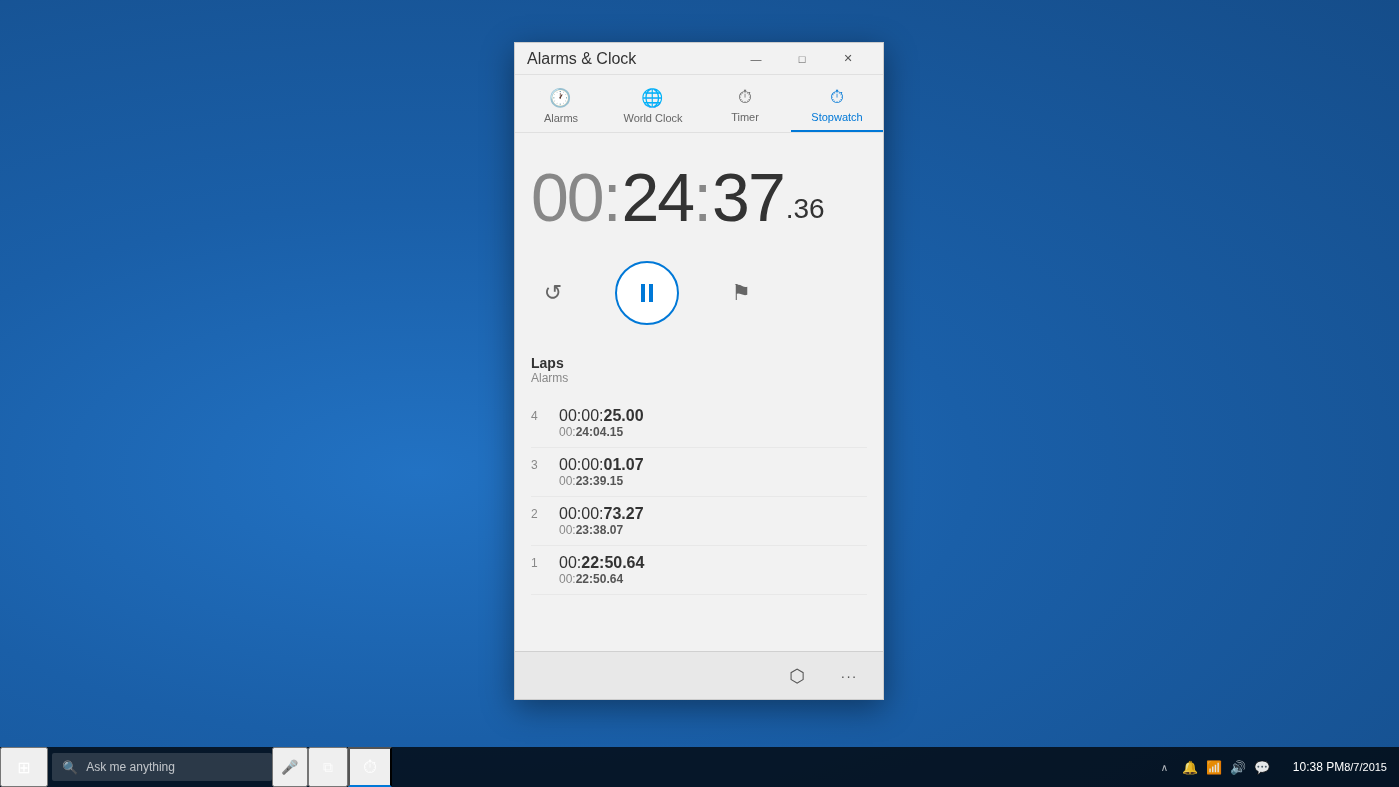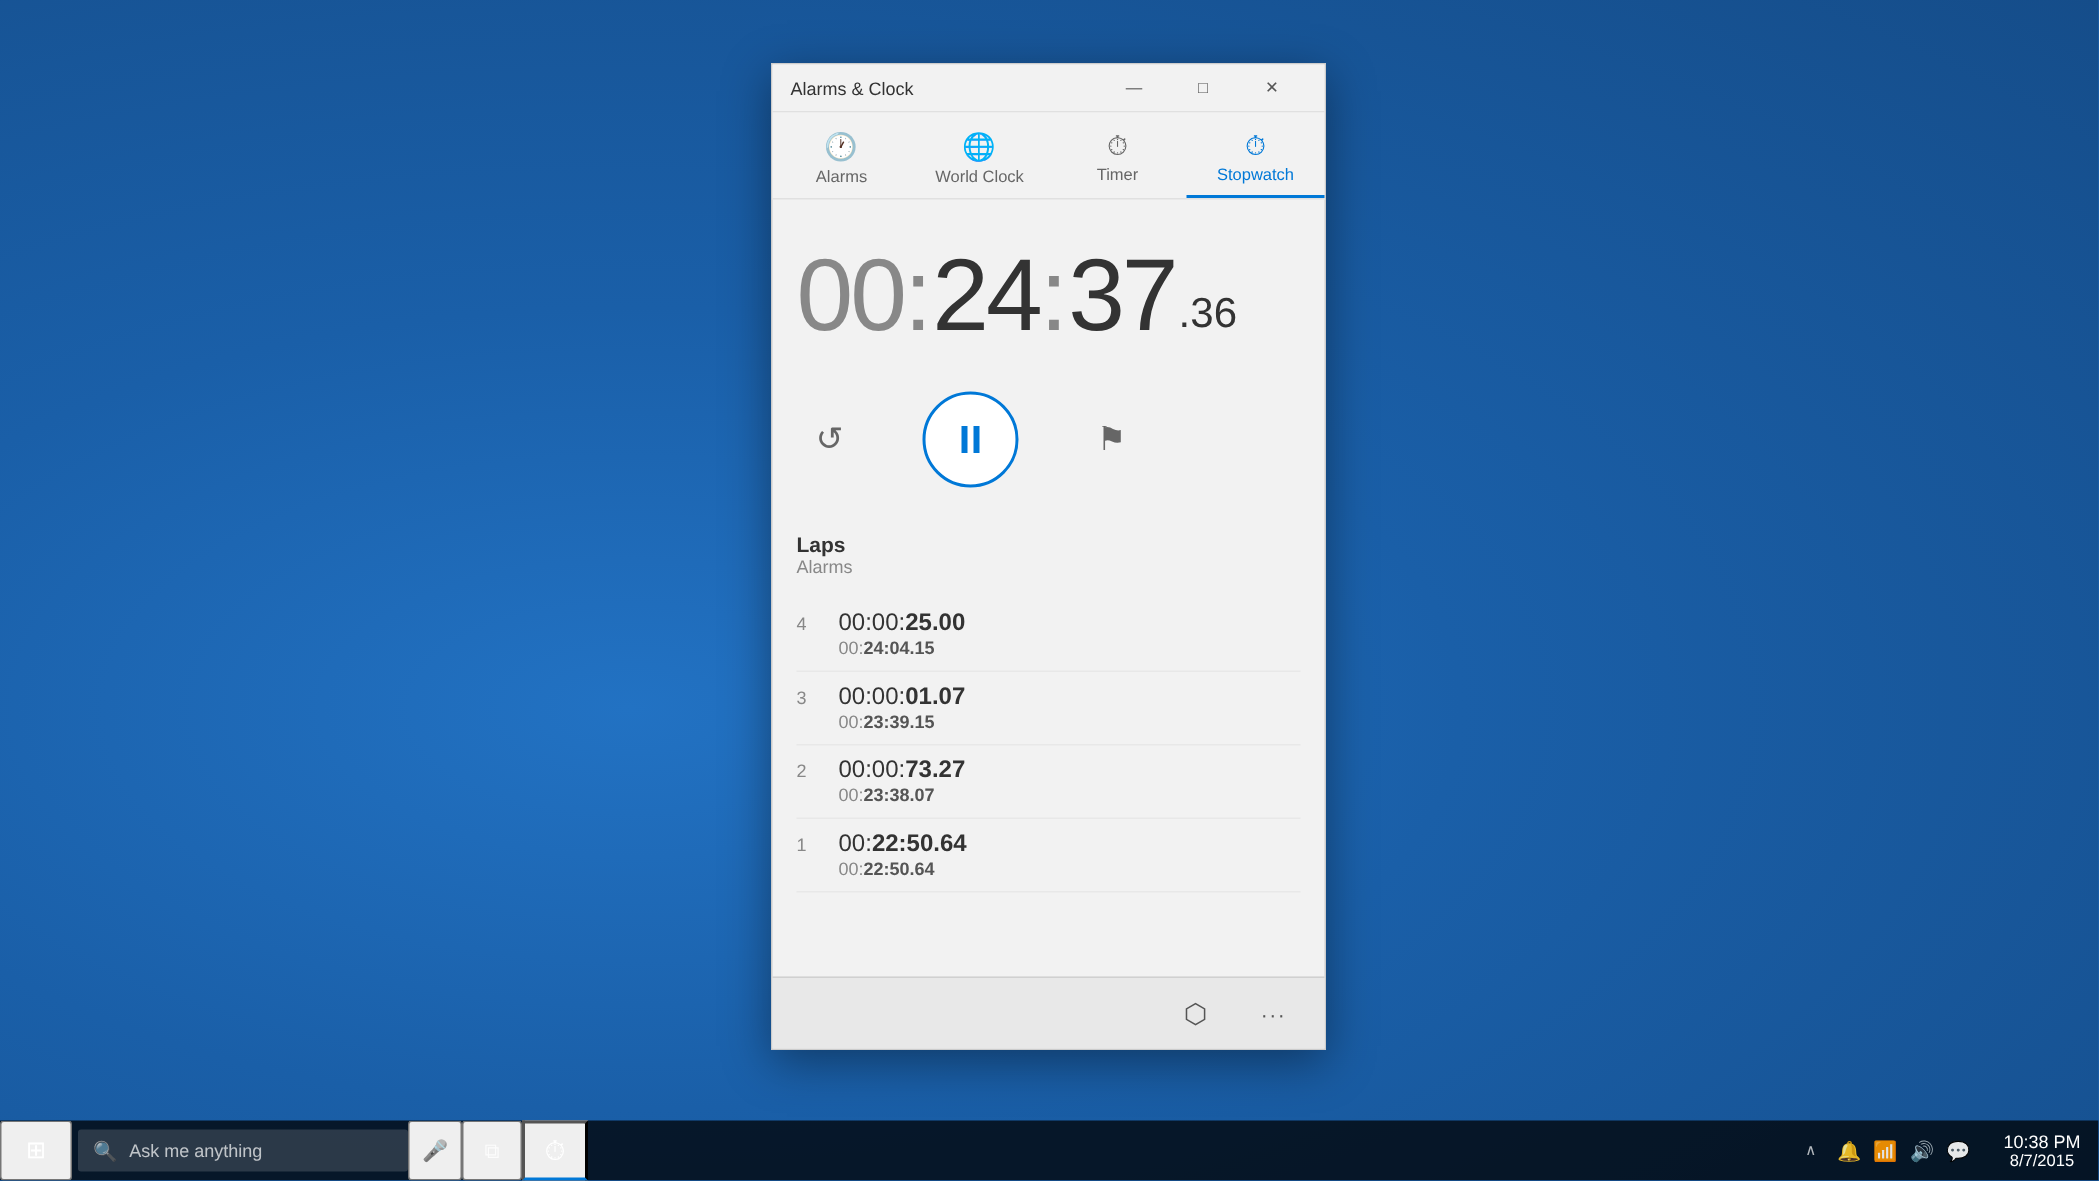--- a/index.html
+++ b/index.html
@@ -40,21 +40,21 @@
       height: 32px;
       background: #f2f2f2;
       display: flex;
       align-items: center;
       padding: 0 12px;
       border-bottom: 1px solid #e0e0e0;
       flex-shrink: 0;
     }
 
     .title-bar-text {
-      font-size: 12px;
+      font-size: 16px;
       color: #333;
       flex: 1;
     }
 
     .title-bar-controls {
       display: flex;
       gap: 0;
     }
 
     .title-bar-btn {
@@ -367,21 +367,21 @@
 
     .tray-chevron {
       font-size: 10px;
       color: rgba(255,255,255,0.7);
       padding: 0 4px;
       cursor: pointer;
     }
 
     .taskbar-clock {
       display: flex;
-      flex-direction: column;
+      flex-direction: row;
       align-items: center;
       justify-content: center;
       padding: 0 12px;
       height: 24px;
       cursor: pointer;
     }
 
     .clock-time {
       font-size: 12px;
       color: white;

